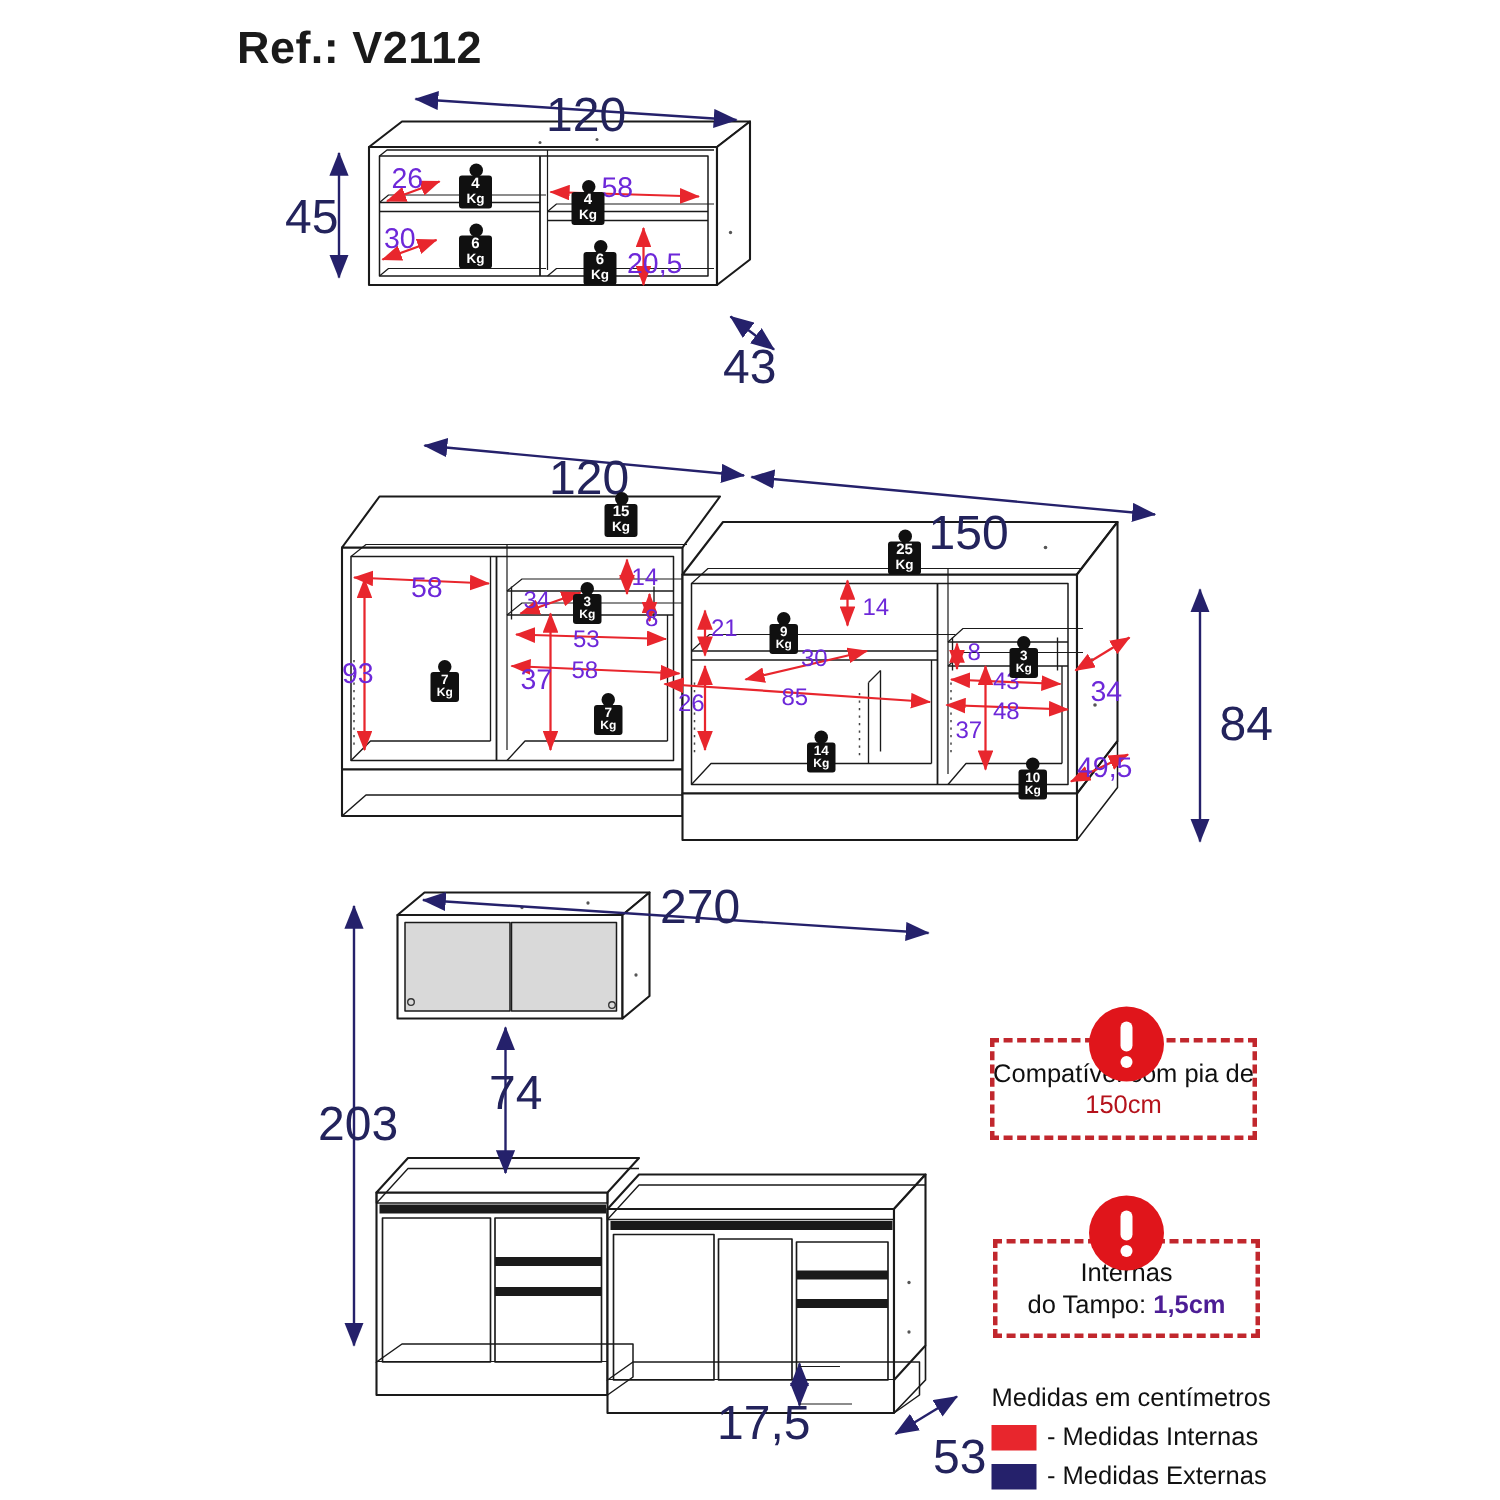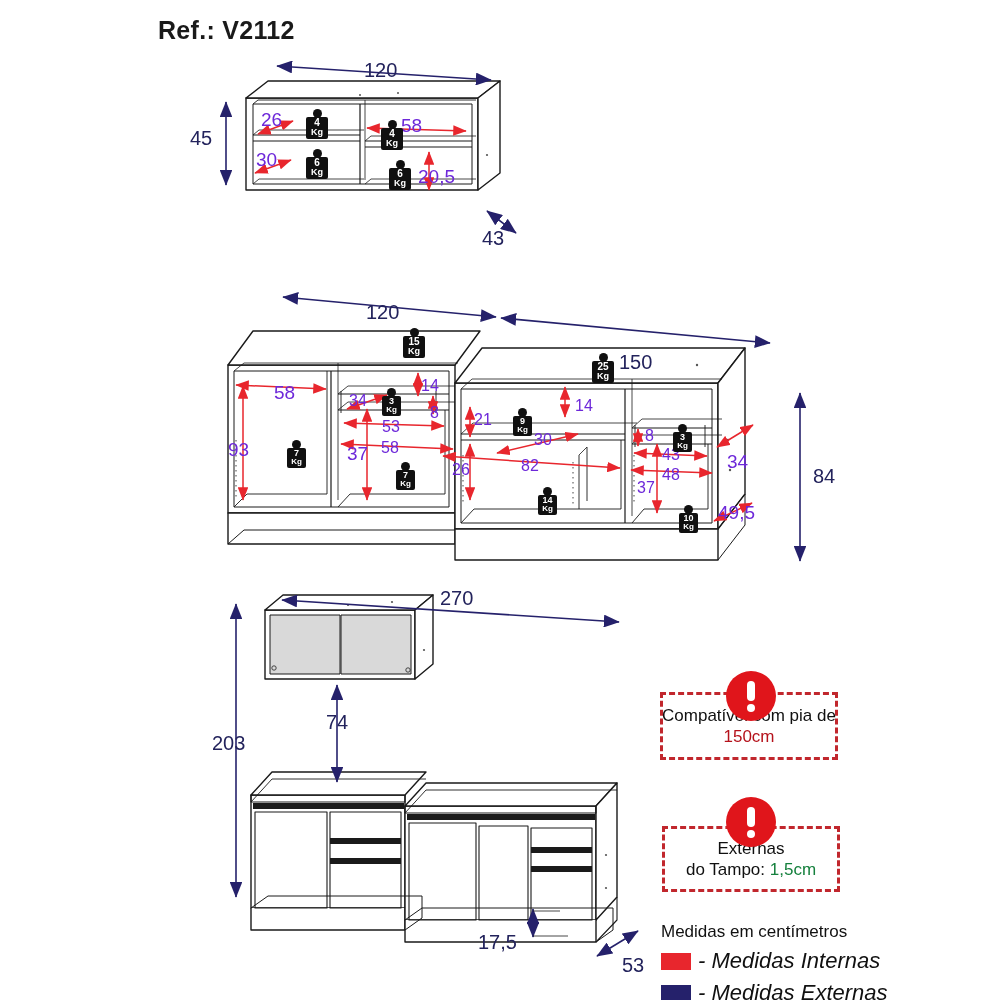--- a/index.html
+++ b/index.html
@@ -9,36 +9,36 @@
     font-family:"Liberation Sans", sans-serif;
     position:relative;
     overflow:hidden;
   }
   #stage{position:absolute;left:0;top:0;width:1000px;height:1000px;}
   svg.layer{position:absolute;left:0;top:0;width:1000px;height:1000px;}
 
   .ttl{
     position:absolute;
     font-family:"Liberation Sans", sans-serif;
-    font-size:25px;font-weight:700;color:#1a1a1a;
+    font-size:30px;font-weight:700;color:#1a1a1a;
     letter-spacing:0.3px;
     white-space:nowrap;
   }
 
   
   .dim{
     position:absolute;
     font-family:"Liberation Sans", sans-serif;
     white-space:nowrap;
     line-height:1;
     color:#22224d;
   }
   .dim.ext{color:#23235c;}
   .dim.int{color:#6d28d9;}
-  .dim.big{font-size:20px;font-weight:400;}
+  .dim.big{font-size:32px;font-weight:400;}
   .dim.med{font-size:19px;font-weight:400;}
   .dim.sm{font-size:16px;font-weight:400;}
 
   
   .kg{
     position:absolute;
     width:22px;
     color:#fff;
     text-align:center;
     font-family:"Liberation Sans", sans-serif;
@@ -70,21 +70,21 @@
     display:flex;flex-direction:column;
     align-items:center;justify-content:center;
     background:transparent;
   }
   .warnbox .line{
     font-size:17px;color:#101010;
     font-family:"Liberation Sans", sans-serif;
     text-align:center;line-height:1.25;
     white-space:nowrap;
   }
-  .warnbox .line .hl{color:#15803d;font-weight:400;}
+  .warnbox .line .hl{color:#4c1d95;font-weight:700;}
   .warnbox .line.red{color:#b5121b;}
   .bang{
     position:absolute;
     width:50px;height:50px;border-radius:50%;
     background:#e0151b;
     z-index:9;
     display:flex;align-items:center;justify-content:center;
   }
   .bang .stem{
     position:absolute;
@@ -103,23 +103,22 @@
     font-size:17px;color:#111;white-space:nowrap;
     font-family:"Liberation Sans", sans-serif;
   }
   .legend .row{
     display:flex;align-items:center;margin-top:6px;
   }
   .legend .sw{
     width:30px;height:17px;margin-right:7px;flex:0 0 auto;
   }
   .legend .row .lbl{
-    font-size:22px;color:#111;white-space:nowrap;
-    font-family:"Liberation Sans", sans-serif;
-    font-style:italic;
+    font-size:17px;color:#111;white-space:nowrap;
+    font-family:"Liberation Sans", sans-serif;
   }
 </style>
 </head>
 <body>
 
 <div id="stage">
 
   <div class="ttl" style="left:158px;top:16px;">Ref.: V2112</div>
 
   <svg class="layer" viewBox="0 0 1000 1000">
@@ -376,36 +375,36 @@
   </div>
   <div class="kg" style="left:389px;top:160px;">
     <div class="knob"></div>
     <div class="body">
       <span class="n">6</span>
       <span class="u">Kg</span>
     </div>
   </div>
 
   <div class="dim ext big" style="left:366px;top:302px;">120</div>
-  <div class="dim ext big" style="left:619px;top:352px;">150</div>
+  <div class="dim ext big" style="left:619px;top:339px;">150</div>
   <div class="dim ext big" style="left:813px;top:466px;">84</div>
 
   <div class="dim int med" style="left:228px;top:440px;">93</div>
   <div class="dim int med" style="left:274px;top:383px;">58</div>
   <div class="dim int sm" style="left:349px;top:393px;">34</div>
   <div class="dim int sm" style="left:421px;top:378px;">14</div>
   <div class="dim int sm" style="left:430px;top:405px;">8</div>
   <div class="dim int sm" style="left:382px;top:419px;">53</div>
   <div class="dim int sm" style="left:381px;top:440px;">58</div>
   <div class="dim int med" style="left:347px;top:444px;">37</div>
   <div class="dim int sm" style="left:474px;top:412px;">21</div>
   <div class="dim int sm" style="left:575px;top:398px;">14</div>
   <div class="dim int sm" style="left:534px;top:432px;">30</div>
   <div class="dim int sm" style="left:452px;top:462px;">26</div>
-  <div class="dim int sm" style="left:521px;top:458px;">82</div>
+  <div class="dim int sm" style="left:521px;top:458px;">85</div>
   <div class="dim int sm" style="left:645px;top:428px;">8</div>
   <div class="dim int sm" style="left:662px;top:447px;">43</div>
   <div class="dim int sm" style="left:662px;top:467px;">48</div>
   <div class="dim int sm" style="left:637px;top:480px;">37</div>
   <div class="dim int med" style="left:727px;top:452px;">34</div>
   <div class="dim int med" style="left:718px;top:503px;">49,5</div>
 
   <div class="kg" style="left:387px;top:328px;margin-left:16px;">
     <div class="knob"></div>
     <div class="body">
@@ -483,21 +482,21 @@
   <div class="warnbox" style="left:660px;top:692px;width:178px;height:68px;">
     <div class="line">Compatível com pia de</div>
     <div class="line red">150cm</div>
   </div>
 
   <div class="bang" style="left:726px;top:797px;">
     <div class="stem"></div>
     <div class="dot"></div>
   </div>
   <div class="warnbox" style="left:662px;top:826px;width:178px;height:66px;">
-    <div class="line">Externas</div>
+    <div class="line">Internas</div>
     <div class="line"><span>do Tampo: </span><span class="hl">1,5cm</span></div>
   </div>
 
   <div class="legend" style="left:661px;top:906px;">
     <div class="title">Medidas em centímetros</div>
     <div class="row">
       <div class="sw" style="background:#e8262d;"></div>
       <div class="lbl">- Medidas Internas</div>
     </div>
     <div class="row">

